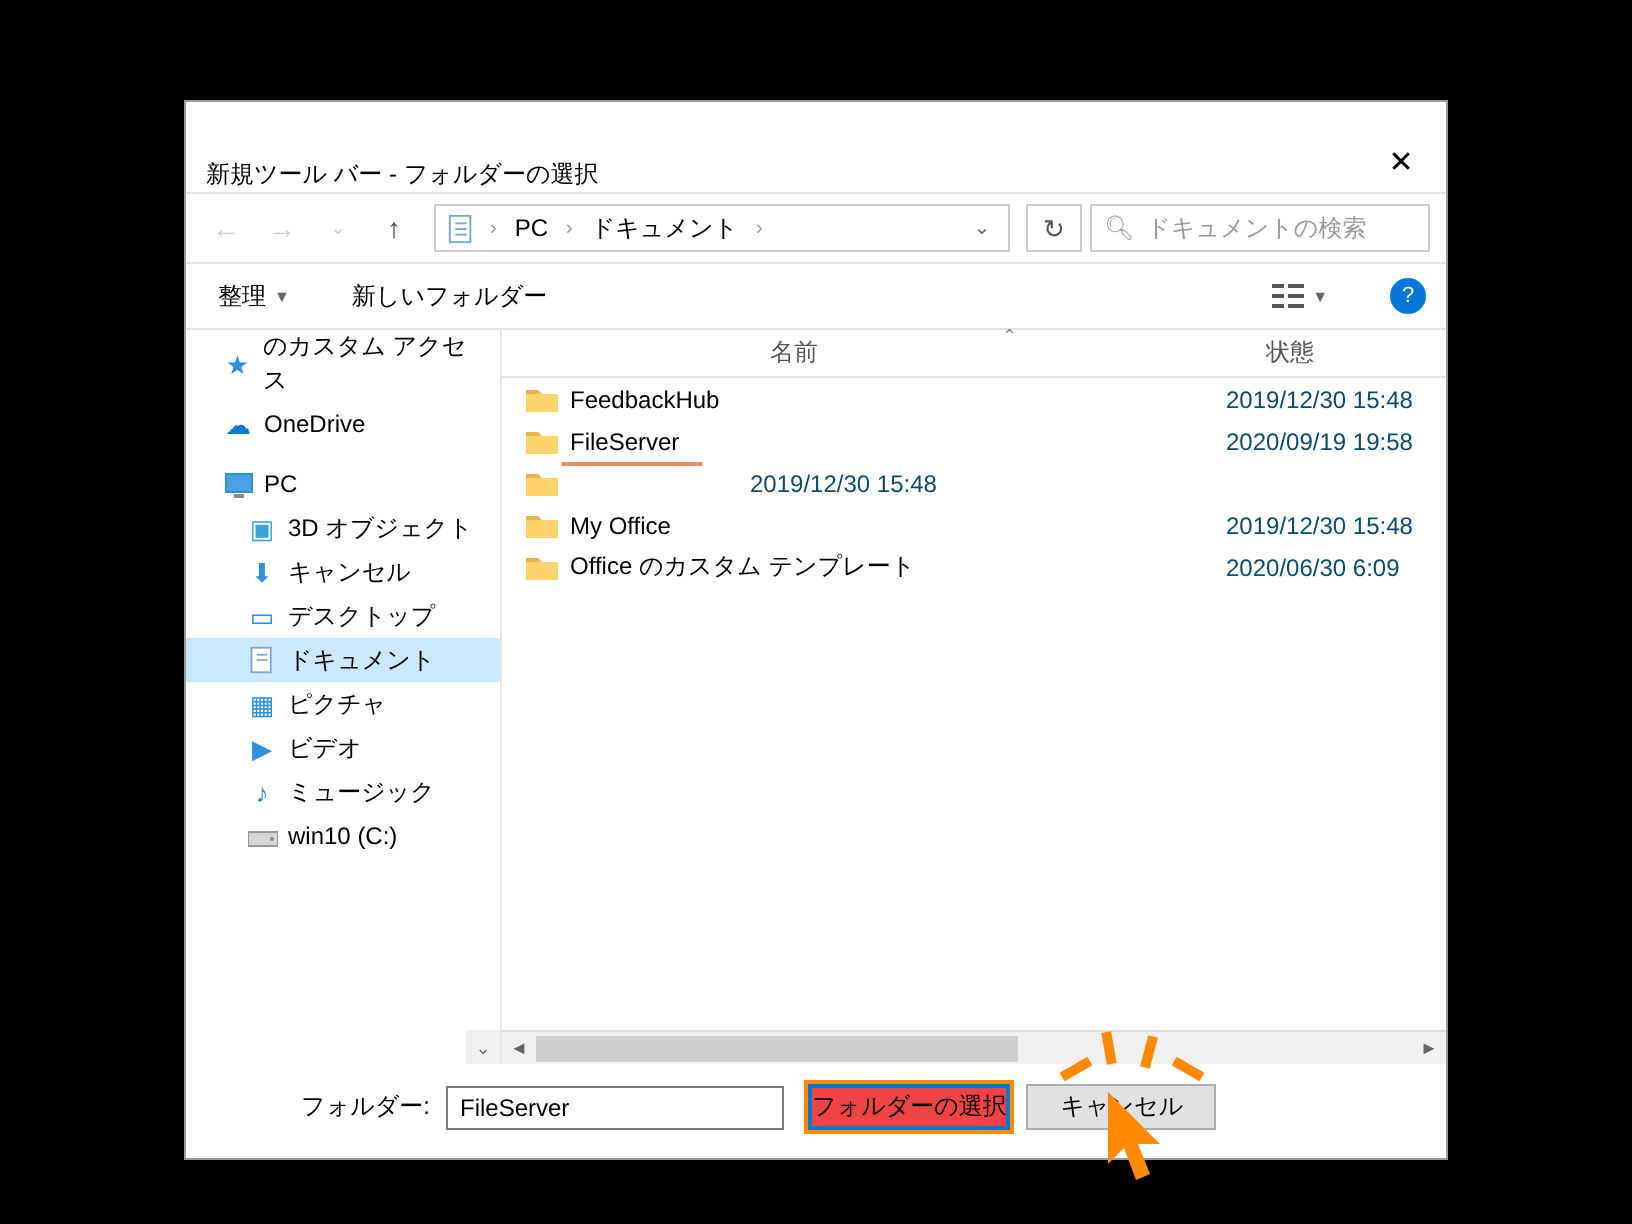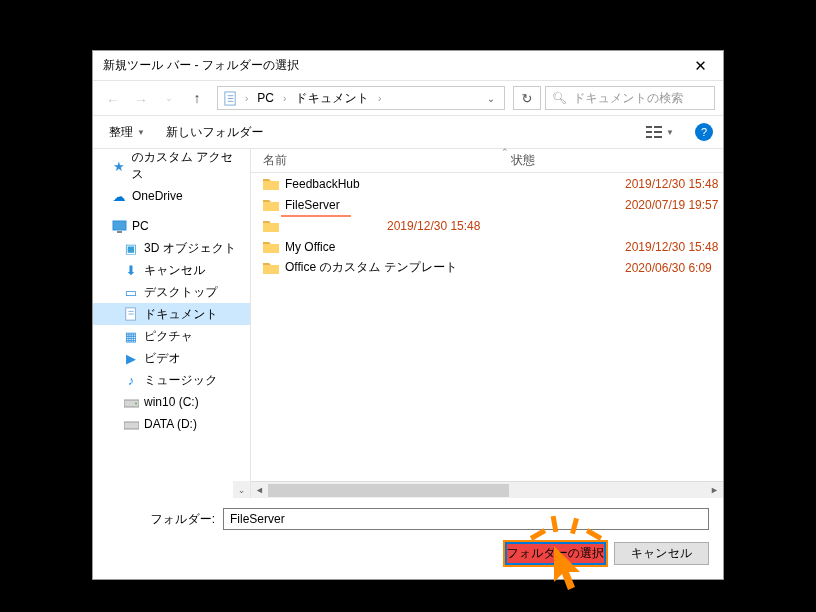--- a/index.html
+++ b/index.html
@@ -6,82 +6,82 @@
 body { background: #000; width: 816px; height: 612px; position: relative; }
 
 .dialog {
   position: absolute; left: 92px; top: 50px; width: 632px; height: 530px;
   background: #fff; border: 1px solid #999;
   box-shadow: 0 4px 12px rgba(0,0,0,0.4);
   display: flex; flex-direction: column;
 }
 
 
-.titlebar { height: 30px; display: flex; align-items: center; padding: 0 0 0 10px; border-bottom: 1px solid #e5e5e5; }
+.titlebar { height: 46px; display: flex; align-items: flex-end; padding: 0 0 0 10px; border-bottom: 1px solid #e5e5e5; }
 .titlebar .title { font-size: 12px; }
 .titlebar .close { margin-left: auto; width: 45px; height: 30px; display: flex; align-items: center; justify-content: center; font-size: 15px; }
 
 
 .navbar { height: 34px; display: flex; align-items: center; gap: 4px; padding: 0 8px; }
 .navbtn { width: 24px; height: 24px; display:flex; align-items:center; justify-content:center; color: #666; font-size: 14px; }
 .navbtn.disabled { color: #ccc; }
 .navbtn.up { color: #444; }
 .addrbox { display: flex; align-items: center; height: 24px; border: 1px solid #ccc; flex: 1; margin: 0 4px; padding: 0 4px; gap: 4px; font-size: 12px; }
 .addrbox .docicon { width: 16px; height: 16px; display:flex; align-items:center; justify-content:center; }
 .addrbox .crumb { padding: 0 2px; }
 .addrbox .caret { color: #999; font-size: 10px; padding: 0 3px; }
 .addrbox .spacer { flex: 1; }
 .addrbox .dropdown { width: 18px; text-align: center; color: #666; font-size: 10px; }
 .refresh { width: 28px; height: 24px; border: 1px solid #ccc; display:flex; align-items:center; justify-content:center; color: #555; font-size: 13px; }
 .searchbox { width: 170px; height: 24px; border: 1px solid #ccc; display: flex; align-items: center; padding: 0 6px; gap: 6px; font-size: 12px; color: #999; }
 .searchbox .sicon { font-size: 12px; color: #999; }
 
 
-.toolbar { height: 34px; border-bottom: 1px solid #e5e5e5; border-top: 1px solid #e5e5e5; display: flex; align-items: center; padding: 4px 10px; gap: 9px; font-size: 12px; }
+.toolbar { height: 34px; border-bottom: 1px solid #e5e5e5; border-top: 1px solid #e5e5e5; display: flex; align-items: center; padding: 4px 10px; gap: 19px; font-size: 12px; }
 .toolbar .tbtn { padding: 3px 6px; display: flex; align-items: center; gap: 4px; }
 .toolbar .caret { font-size: 8px; color: #666; }
 .toolbar .grow { flex: 1; }
 .viewbtn { display:flex; align-items:center; gap:4px; padding: 2px 4px; }
 .viewbtn .caret { font-size: 8px; }
 .helpbtn { width:18px; height:18px; border-radius:50%; background:#0078d7; color:#fff; font-size:11px; display:flex; align-items:center; justify-content:center; margin-left: 8px;}
 
 
 .mainarea { flex: 1; display: flex; min-height: 0; }
 
 
 .navpane { width: 158px; border-right: 1px solid #e5e5e5; overflow-y: auto; padding: 6px 0; font-size: 12px; }
 .navitem { height: 22px; display: flex; align-items: center; gap: 5px; padding: 0 8px 0 18px; }
 .navitem.sub { padding-left: 30px; }
 .navitem.selected { background: #cce8ff; }
 .navicon { width: 16px; height: 16px; display:flex; align-items:center; justify-content:center; font-size:13px; }
 .navgroup-spacer { height: 8px; }
 
 
 .filelist { flex: 1; display: flex; flex-direction: column; position: relative; }
-.colheaders { height: 24px; border-bottom: 1px solid #e5e5e5; display: flex; align-items: center; font-size: 12px; color: #555; position: relative; }
+.colheaders { height: 24px; border-bottom: 1px solid #e5e5e5; display: flex; align-items: center; font-size: 12px; color: #555; position: relative; justify-content: flex-end; }
 .colheaders .col-name { width: 260px; padding-left: 12px; }
 .colheaders .col-status { width: 90px; }
 .colheaders .col-date { flex: 1; }
 .colheaders .sortmark { position: absolute; left: 250px; top: -2px; font-size: 9px; color: #888; }
 .filerows { flex: 1; overflow: auto; position: relative; }
 .filerow { height: 21px; display: flex; align-items: center; font-size: 12px; padding-left: 12px; }
 .filerow .ficon { width: 16px; height: 14px; display:flex; align-items:center; justify-content:center; margin-right: 6px; }
 .filerow .fname { width: 238px; }
 .filerow .fstatus { width: 90px; }
-.filerow .fdate { color: #c2410c; margin-left: 12px; }
+.filerow .fdate { color: #0c4a6e; }
 .redline { position: absolute; left: 30px; top: 42px; width: 70px; height: 2px; background: #ff3b00; opacity: 0.6; }
 .hscroll { height: 17px; border-top: 1px solid #ddd; display:flex; align-items:center; background:#f0f0f0; }
 .hscroll .harrow { width:17px; text-align:center; font-size:9px; color:#666;}
 .hscroll .htrack { flex:1; height: 17px; position: relative; }
 .hscroll .hthumb { position:absolute; left:0; top:2px; height:13px; width:55%; background:#cfcfcf; }
 
 .navpane-scroll { position:absolute; right:0; bottom:0; width:17px; height:17px; color:#666; font-size:9px; display:flex; align-items:center; justify-content:center; background:#f0f0f0; }
 
 
-.footer { padding: 10px 14px 14px 14px; display:flex; flex-direction:column; gap:12px; }
+.footer { padding: 10px 14px 14px 14px; display:flex; gap:12px; }
 .fieldrow { display: flex; align-items: center; gap: 8px; }
 .fieldlabel { font-size: 12px; width: 108px; text-align: right; }
 .fieldinput { flex: 1; height: 22px; border: 1px solid #7a7a7a; padding: 0 6px; font-size: 12px; }
 .btnrow { display: flex; justify-content: flex-end; gap: 8px; }
 .winbtn { min-width: 95px; height: 23px; font-size: 12px; background: #e1e1e1; border: 1px solid #adadad; }
 .winbtn.primary { border: 2px solid #0078d7; background: #ef4444; }
 .winbtn.highlight { outline: 2px solid #ff8a00; }
 
 
 .foldericon { width:16px; height:13px; }
@@ -215,28 +215,20 @@
       </div>
       <div class="navitem sub">
         <span class="navicon">
           <svg width="15" height="11" viewBox="0 0 15 11">
               <rect x="0" y="3" width="15" height="7" fill="#d6d6d6" stroke="#999"></rect>
               <circle cx="12" cy="6.5" r="1" fill="#6a6"></circle>
             </svg>
         </span>
         <span>win10 (C:)</span>
       </div>
-      <div class="navitem sub">
-        <span class="navicon">
-          <svg width="15" height="11" viewBox="0 0 15 11">
-              <rect x="0" y="3" width="15" height="7" fill="#d6d6d6" stroke="#999"></rect>
-            </svg>
-        </span>
-        <span>DATA (D:)</span>
-      </div>
       <div class="navpane-scroll">⌄</div>
     </div>
 
     <div class="filelist">
       <div class="colheaders">
         <div class="col-name">名前</div>
         <span class="sortmark">⌃</span>
         <div class="col-status">状態</div>
       </div>
       <div class="filerows">
@@ -253,21 +245,21 @@
         </div>
         <div class="filerow">
           <span class="ficon">
               <svg class="foldericon" viewBox="0 0 16 13">
                 <path class="back" d="M0 2 h6 l2 2 h8 v9 h-16 z"></path>
                 <path class="front" d="M0 4 h16 v9 h-16 z"></path>
               </svg>
             </span>
           <span class="fname">FileServer</span>
           <span class="fstatus"></span>
-          <span class="fdate">2020/07/19 19:57</span>
+          <span class="fdate">2020/09/19 19:58</span>
         </div>
         <div class="filerow">
           <span class="ficon">
               <svg class="foldericon" viewBox="0 0 16 13">
                 <path class="back" d="M0 2 h6 l2 2 h8 v9 h-16 z"></path>
                 <path class="front" d="M0 4 h16 v9 h-16 z"></path>
               </svg>
             </span>
           <span class="fstatus"></span>
           <span class="fdate">2019/12/30 15:48</span>

